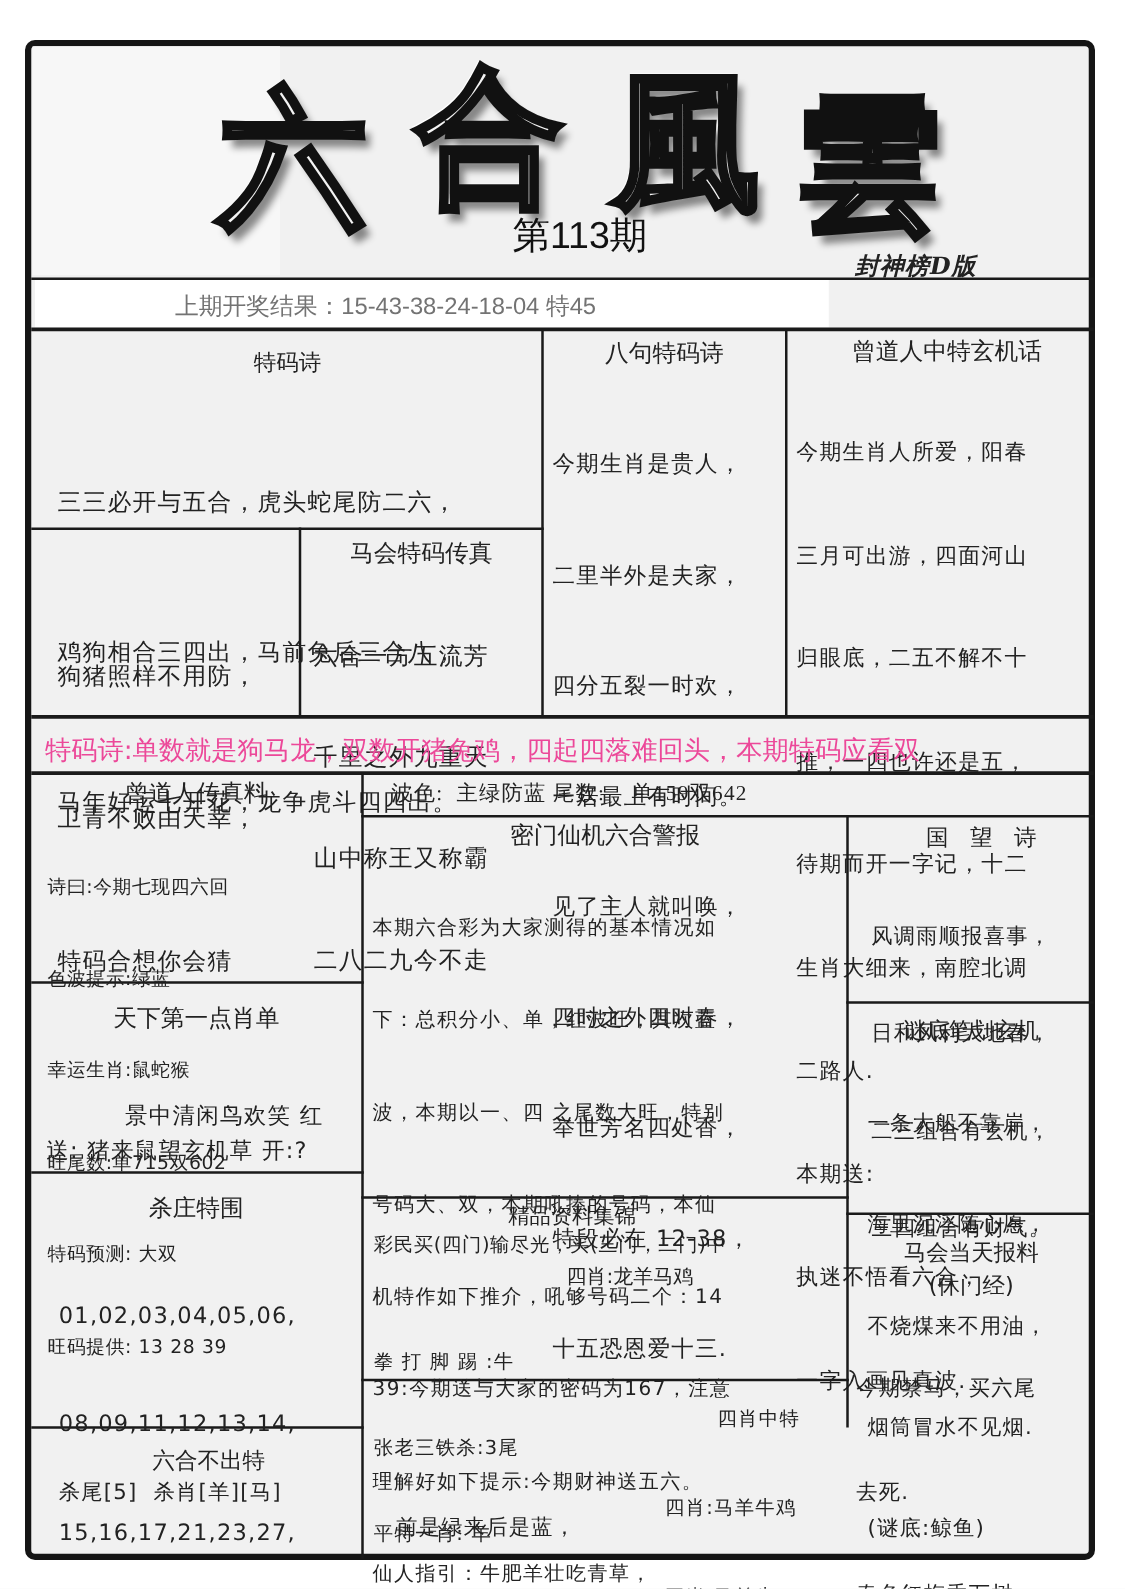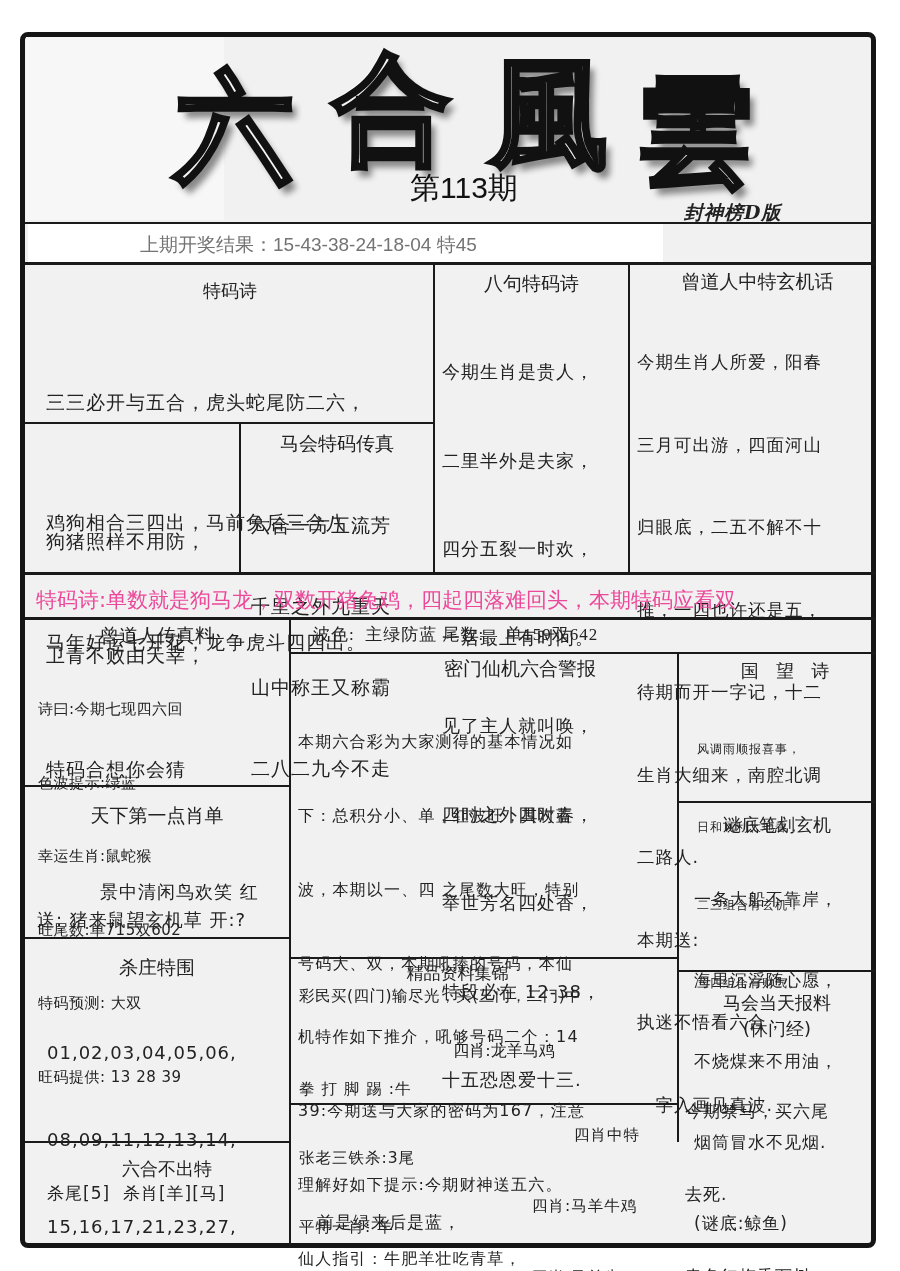--- a/index.html
+++ b/index.html
@@ -120,37 +120,37 @@
   <div>诗曰:今期七现四六回</div>
   <div>色波提示:绿蓝</div>
   <div>幸运生肖:鼠蛇猴</div>
   <div>旺尾数:单715双602</div>
   <div>特码预测: 大双</div>
   <div>旺码提供: 13 28 39</div>
 </div>
 
 <div class="txt" style="left:313px;top:623px;font-size:17px;font-family:Liberation Serif, serif;">波色:  主绿防蓝 尾数:    单159双642</div>
 
-<div class="h" style="left:291px;top:657px;width:386px;font-size:19px;padding-left:36px;">密门仙机六合警报</div>
+<div class="h" style="left:291px;top:657px;width:386px;font-size:19px;">密门仙机六合警报</div>
 <div class="txt" style="left:298px;top:681px;line-height:24.6px;font-size:16px;letter-spacing:1.2px;">
   <div>本期六合彩为大家测得的基本情况如</div>
   <div>下：总积分小、单，红波旺，其次蓝</div>
   <div>波，本期以一、四 之尾数大旺，特别</div>
   <div>号码大、双，本期吼捧的号码，本仙</div>
   <div>机特作如下推介，吼够号码二个：14</div>
   <div>39:今期送与大家的密码为167，注意</div>
   <div>理解好如下提示:今期财神送五六。</div>
   <div>仙人指引：牛肥羊壮吃青草，</div>
   
   
   
 </div>
 
 <div class="h" style="left:679px;top:660px;width:212px;font-size:18px;white-space:pre;">国   望   诗</div>
-<div class="txt" style="left:697px;top:684px;line-height:26px;font-size:12px;">
+<div class="txt" style="left:697px;top:684px;line-height:26px;font-size:17px;">
   <div>风调雨顺报喜事，</div>
   <div>日和风利大地春，</div>
   <div>二三组合有玄机，</div>
   <div>三四组合有财气。</div>
 </div>
 
 <div class="h" style="left:25px;top:804px;width:264px;font-size:19px;">天下第一点肖单</div>
 <div class="txt" style="left:100px;top:880px;font-size:18px;">景中清闲鸟欢笑 红</div>
 <div class="txt" style="left:37px;top:908px;font-size:18px;">送: 猪来鼠望玄机草 开:?</div>
 
@@ -167,21 +167,21 @@
 <div class="txt" style="left:47px;top:980px;line-height:29px;font-size:18px;">
   <div>01,02,03,04,05,06,</div>
   <div>08,09,11,12,13,14,</div>
   <div>15,16,17,21,23,27,</div>
   
   
 </div>
 
 <div class="h" style="left:291px;top:962px;width:333px;font-size:17px;">精品资料集锦</div>
 <div class="txt" style="left:299px;top:986px;font-size:15.5px;letter-spacing:0.5px;">彩民买(四门)输尽光，买(三门，二门)中</div>
-<div class="h" style="left:291px;top:1010px;width:386px;font-size:16px;padding-left:20px;margin-top:30px;">四肖:龙羊马鸡</div>
+<div class="h" style="left:291px;top:1010px;width:386px;font-size:16px;padding-left:20px;">四肖:龙羊马鸡</div>
 <div class="txt" style="left:299px;top:1032px;line-height:23px;font-size:15.5px;">
   <div>拳 打 脚 踢 :牛</div>
   <div>张老三铁杀:3尾</div>
   <div>平特一肖: 羊</div>
 </div>
 
 <div class="h" style="left:679px;top:992px;width:196px;font-size:18px;">马会当天报料</div>
 <div class="h" style="left:679px;top:1018px;width:196px;font-size:18px;">(休门经)</div>
 <div class="txt" style="left:685px;top:1043px;line-height:27.5px;font-size:17px;">
   <div>今期禁马，买六尾</div>

